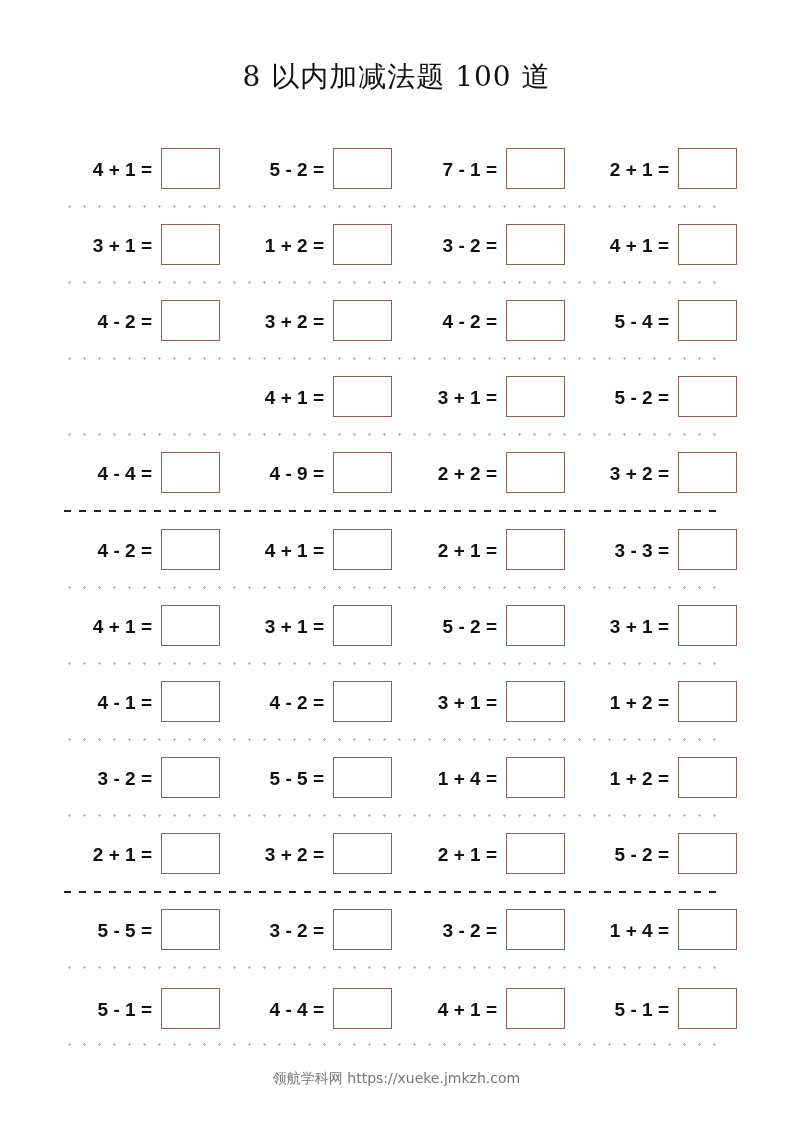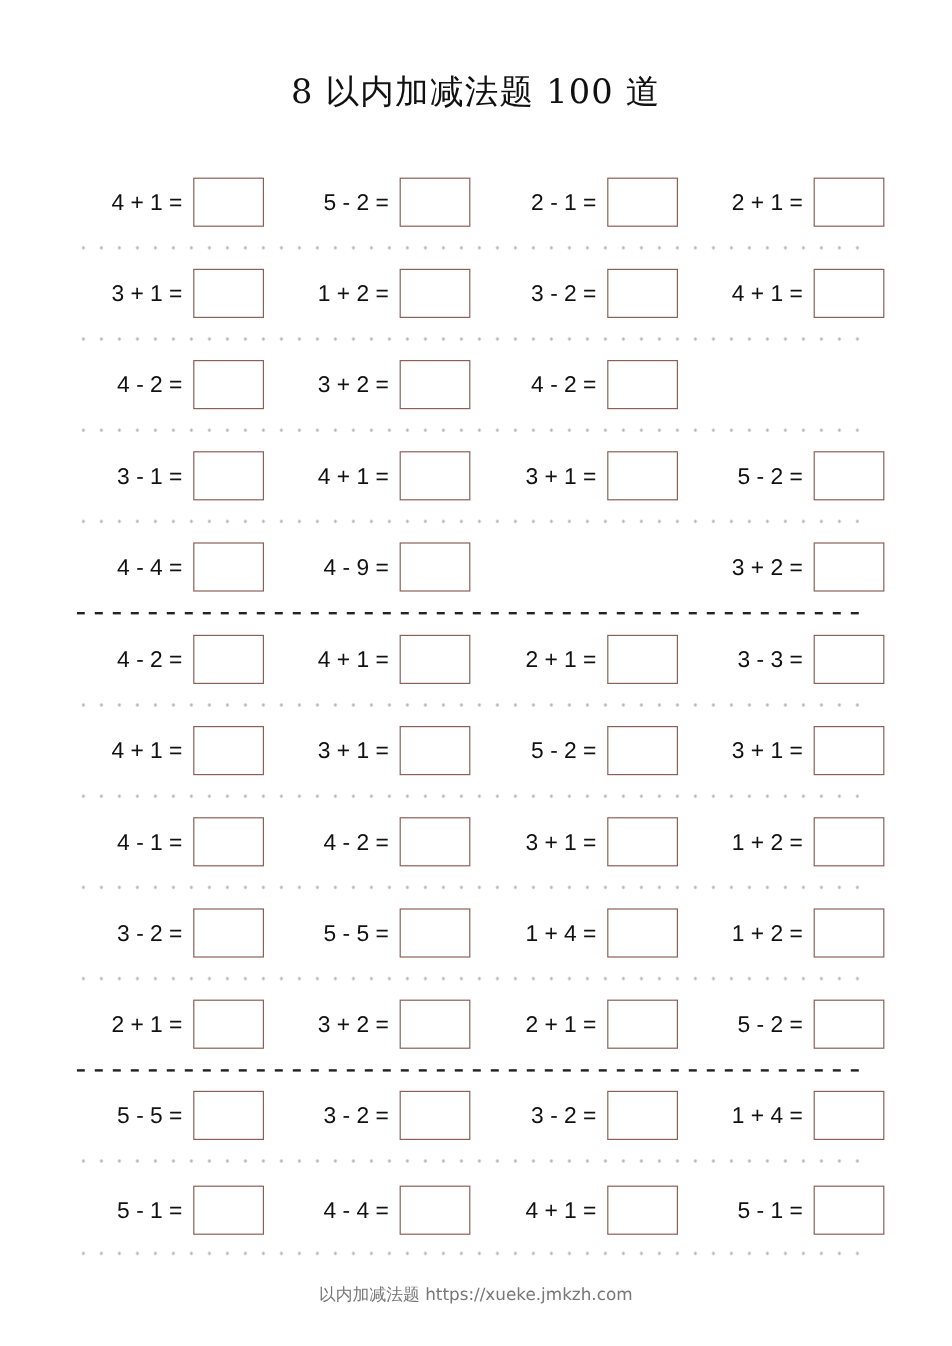--- a/index.html
+++ b/index.html
@@ -3,21 +3,21 @@
 <meta charset="utf-8">
 <style>
   html, body { margin: 0; padding: 0; background: #ffffff; }
   body { width: 793px; height: 1122px; position: relative; overflow: hidden; }
   .title {
     position: absolute; left: 0; top: 58px; width: 793px; text-align: center;
     font-family: "DejaVu Serif", "Liberation Serif", serif;
     font-size: 28px; color: #111; letter-spacing: 1px;
   }
   .row { position: absolute; left: 0; width: 793px; height: 44px; }
-  .cell { position: absolute; top: 0; height: 44px; }
+  .cell { position: absolute; top: 0; height: 44px; font-weight: bold; }
   .expr {
     position: absolute; right: 68px; top: 0; height: 44px; line-height: 44px;
     font-family: "Liberation Sans", "DejaVu Sans", sans-serif;
     font-size: 19px; color: #111; white-space: pre; text-align: right;
   }
   .box {
     position: absolute; right: 0; top: 0; width: 59px; height: 41px;
     border: 1px solid #8a6156; background: #fff; box-sizing: border-box;
   }
   .dotline {
@@ -45,21 +45,21 @@
     <div class="row" style="top: 148px;">
       <div class="cell" style="left: 20px; width: 200px;">
         <span class="expr">4 + 1 =</span>
         <div class="box" style="border-color: rgb(138, 97, 86);"></div>
       </div>
       <div class="cell" style="left: 192px; width: 200px;">
         <span class="expr">5 - 2 =</span>
         <div class="box" style="border-color: rgb(138, 97, 86);"></div>
       </div>
       <div class="cell" style="left: 365px; width: 200px;">
-        <span class="expr">2 - 1 =</span>
+        <span class="expr">7 - 1 =</span>
         <div class="box" style="border-color: rgb(138, 97, 86);"></div>
       </div>
       <div class="cell" style="left: 537px; width: 200px;">
         <span class="expr">2 + 1 =</span>
         <div class="box" style="border-color: rgb(138, 97, 86);"></div>
       </div>
     </div>
     <div class="dotline" style="top: 205px;"></div>
     <div class="row" style="top: 224px;">
       <div class="cell" style="left: 20px; width: 200px;">
@@ -86,27 +86,27 @@
         <div class="box" style="border-color: rgb(138, 97, 86);"></div>
       </div>
       <div class="cell" style="left: 192px; width: 200px;">
         <span class="expr">3 + 2 =</span>
         <div class="box" style="border-color: rgb(138, 97, 86);"></div>
       </div>
       <div class="cell" style="left: 365px; width: 200px;">
         <span class="expr">4 - 2 =</span>
         <div class="box" style="border-color: rgb(138, 97, 86);"></div>
       </div>
+      <div class="cell" style="left: 537px; width: 200px;">
+        <span class="expr">5 - 4 =</span>
+        <div class="box" style="border-color: rgb(138, 97, 86);"></div>
+      </div>
     </div>
     <div class="dotline" style="top: 357px;"></div>
     <div class="row" style="top: 376px;">
-      <div class="cell" style="left: 20px; width: 200px;">
-        <span class="expr">3 - 1 =</span>
-        <div class="box" style="border-color: rgb(138, 97, 86);"></div>
-      </div>
       <div class="cell" style="left: 192px; width: 200px;">
         <span class="expr">4 + 1 =</span>
         <div class="box" style="border-color: rgb(138, 97, 86);"></div>
       </div>
       <div class="cell" style="left: 365px; width: 200px;">
         <span class="expr">3 + 1 =</span>
         <div class="box" style="border-color: rgb(138, 97, 86);"></div>
       </div>
       <div class="cell" style="left: 537px; width: 200px;">
         <span class="expr">5 - 2 =</span>
@@ -116,20 +116,24 @@
     <div class="dotline" style="top: 433px;"></div>
     <div class="row" style="top: 452px;">
       <div class="cell" style="left: 20px; width: 200px;">
         <span class="expr">4 - 4 =</span>
         <div class="box" style="border-color: rgb(138, 97, 86);"></div>
       </div>
       <div class="cell" style="left: 192px; width: 200px;">
         <span class="expr">4 - 9 =</span>
         <div class="box" style="border-color: rgb(138, 97, 86);"></div>
       </div>
+      <div class="cell" style="left: 365px; width: 200px;">
+        <span class="expr">2 + 2 =</span>
+        <div class="box" style="border-color: rgb(138, 97, 86);"></div>
+      </div>
       <div class="cell" style="left: 537px; width: 200px;">
         <span class="expr">3 + 2 =</span>
         <div class="box" style="border-color: rgb(138, 97, 86);"></div>
       </div>
     </div>
     <div class="dashline" style="top: 510px;"></div>
     <div class="row" style="top: 529px;">
       <div class="cell" style="left: 20px; width: 200px;">
         <span class="expr">4 - 2 =</span>
         <div class="box" style="border-color: rgb(138, 97, 86);"></div>
@@ -257,13 +261,13 @@
         <div class="box" style="border-color: rgb(138, 97, 86);"></div>
       </div>
       <div class="cell" style="left: 537px; width: 200px;">
         <span class="expr">5 - 1 =</span>
         <div class="box" style="border-color: rgb(138, 97, 86);"></div>
       </div>
     </div>
     <div class="dotline" style="top: 1043px;"></div>
   </div>
 
-<div class="footer">以内加减法题 https://xueke.jmkzh.com</div>
+<div class="footer">领航学科网 https://xueke.jmkzh.com</div>
 
 </body></html>

